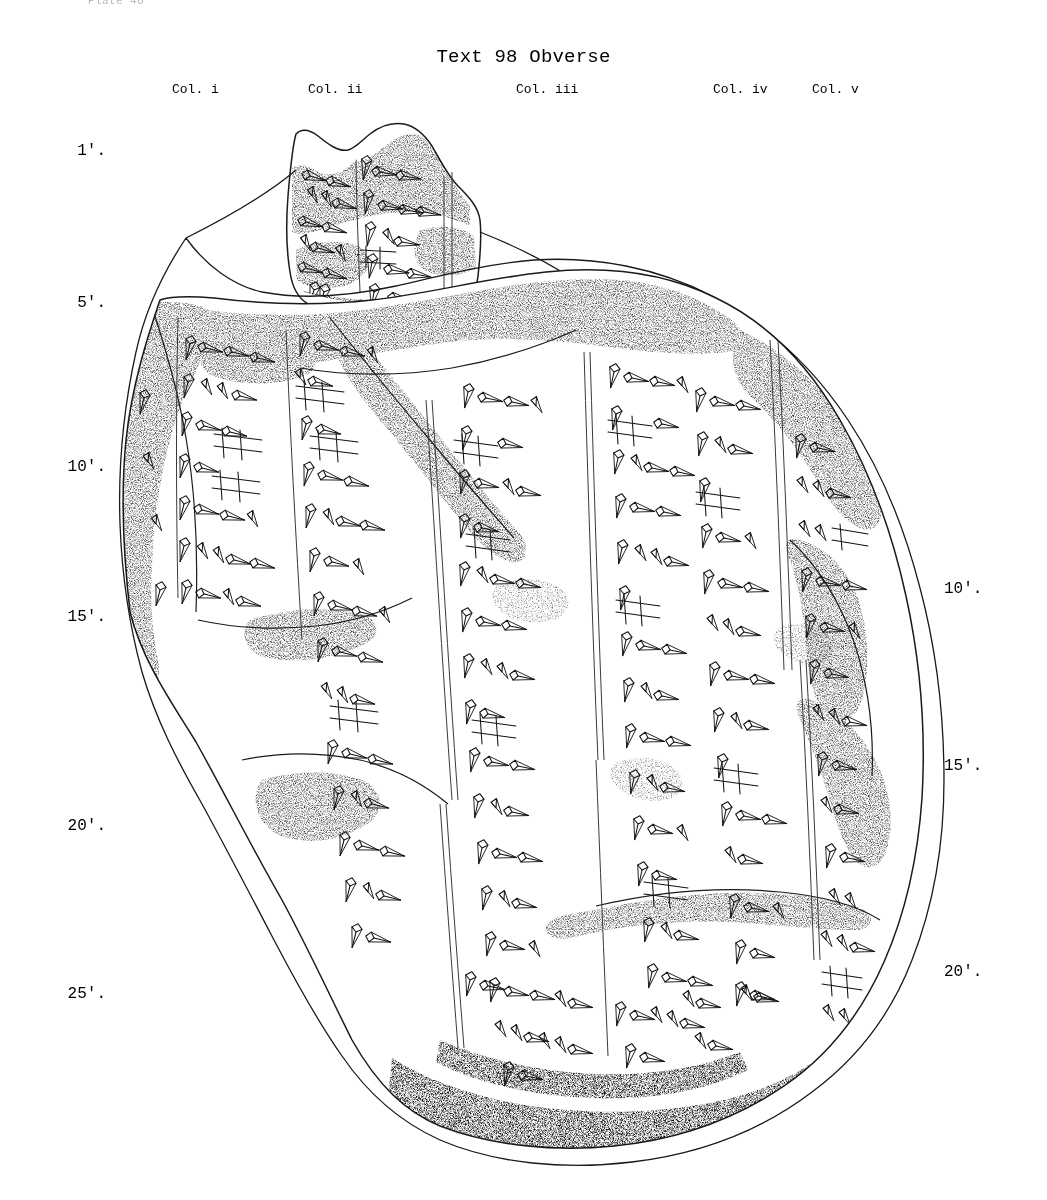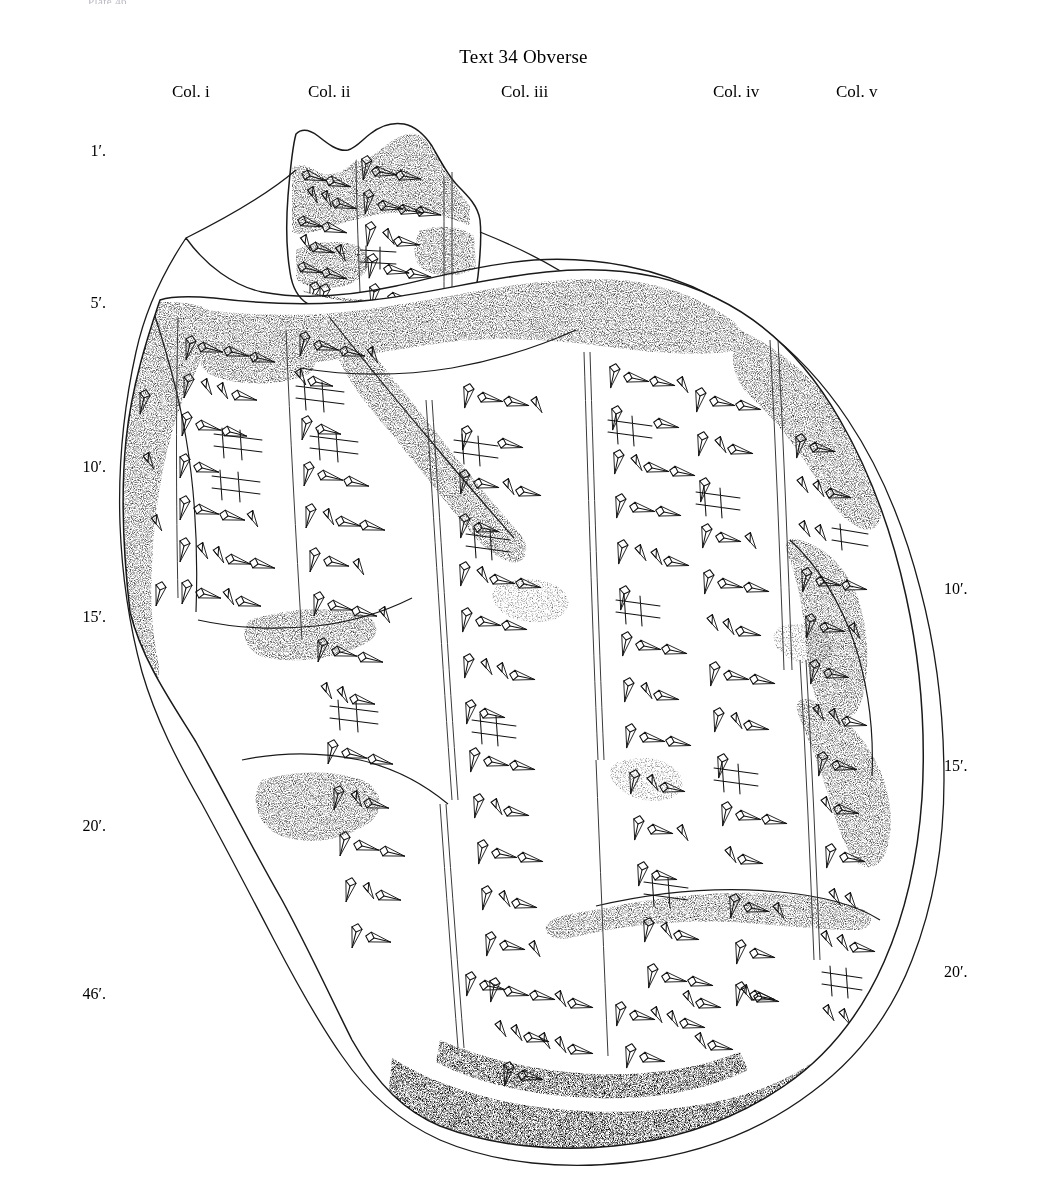--- a/index.html
+++ b/index.html
@@ -6,21 +6,21 @@
   html, body {
     margin: 0;
     padding: 0;
     background: #ffffff;
   }
   #plate {
     position: relative;
     width: 1047px;
     height: 1200px;
     background: #ffffff;
-    font-family: Liberation Serif, serif;
+    font-family: Liberation Mono, monospace;
     color: #000000;
     overflow: hidden;
   }
   
   .running-head {
     position: absolute;
     left: 88px;
     top: -4px;
     font-size: 11px;
     color: #b9b9c2;
@@ -36,21 +36,21 @@
     top: 46px;
     width: 1047px;
     text-align: center;
     font-size: 19px;
     letter-spacing: .2px;
   }
   
   .col-head {
     position: absolute;
     top: 82px;
-    font-size: 17px;
+    font-size: 13px;
     white-space: nowrap;
   }
   
   .line-label {
     position: absolute;
     font-size: 16px;
     white-space: nowrap;
   }
   .line-label.left  { text-align: right; }
   .line-label.right { text-align: left;  }
@@ -100,34 +100,34 @@
     stroke-linecap: round;
   }
 </style>
 </head>
 <body>
 
 <div id="plate">
 
   <div class="running-head">Plate 46</div>
 
-  <div class="plate-title">Text 34 Obverse</div>
+  <div class="plate-title">Text 98 Obverse</div>
 
   <div class="col-head" style="left:172px">Col. i</div>
   <div class="col-head" style="left:308px">Col. ii</div>
-  <div class="col-head" style="left:501px">Col. iii</div>
+  <div class="col-head" style="left:516px">Col. iii</div>
   <div class="col-head" style="left:713px">Col. iv</div>
-  <div class="col-head" style="left:836px">Col. v</div>
+  <div class="col-head" style="left:812px">Col. v</div>
 
   <div class="line-label left" style="left:58px;top:142px;width:48px">1′.</div>
   <div class="line-label left" style="left:58px;top:294px;width:48px">5′.</div>
   <div class="line-label left" style="left:58px;top:458px;width:48px">10′.</div>
   <div class="line-label left" style="left:58px;top:608px;width:48px">15′.</div>
   <div class="line-label left" style="left:58px;top:817px;width:48px">20′.</div>
-  <div class="line-label left" style="left:58px;top:985px;width:48px">46′.</div>
+  <div class="line-label left" style="left:58px;top:985px;width:48px">25′.</div>
 
   <div class="line-label right" style="left:944px;top:580px;width:52px">10′.</div>
   <div class="line-label right" style="left:944px;top:757px;width:52px">15′.</div>
   <div class="line-label right" style="left:944px;top:963px;width:52px">20′.</div>
 
   <svg id="tablet-svg" viewBox="0 0 1047 1200">
 
     <defs>
 
       <filter id="stipple" x="-10%" y="-10%" width="120%" height="120%">

